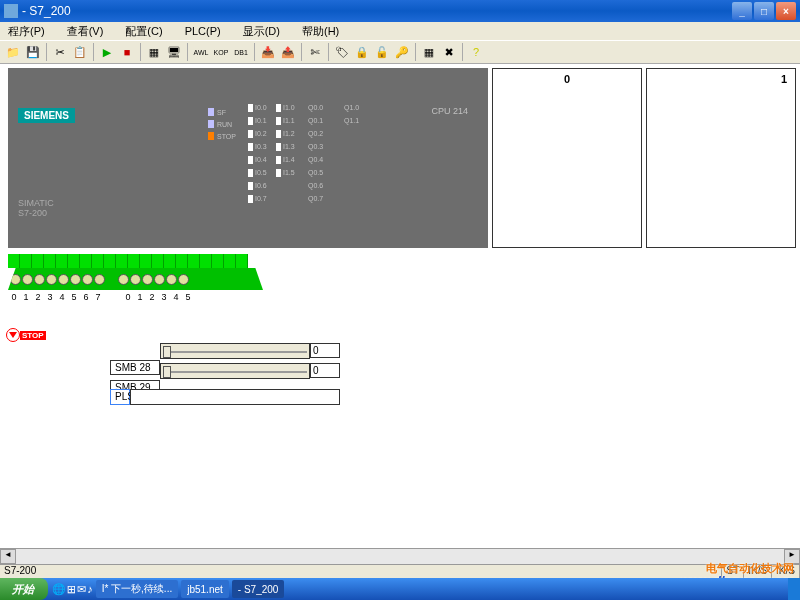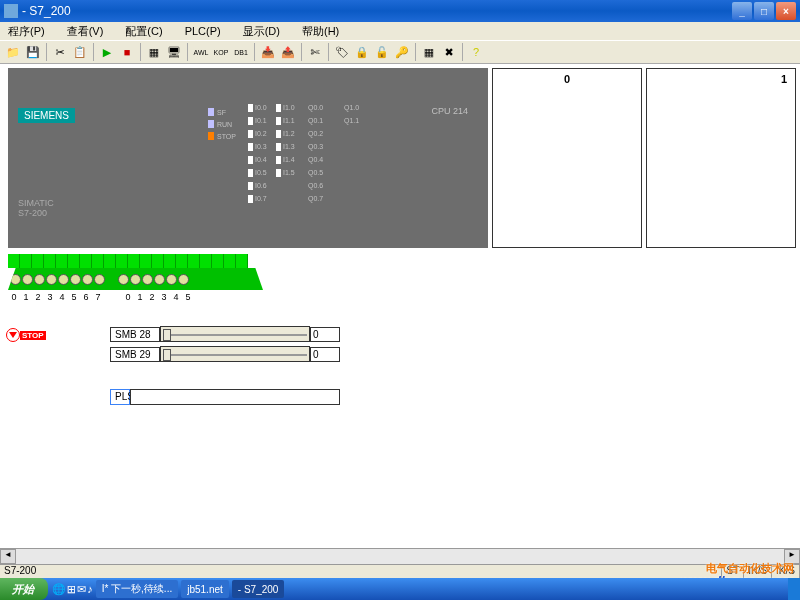--- a/index.html
+++ b/index.html
@@ -20,21 +20,21 @@
 
 .toolbar { height:24px; background:#ece9d8; border-top:1px solid #fff; border-bottom:1px solid #aaa; display:flex; align-items:center; padding:0 4px; gap:2px; }
 .tool { width:18px; height:18px; display:flex; align-items:center; justify-content:center; font-size:11px; }
 .sep { width:1px; height:18px; background:#aaa; margin:0 2px; }
 
 
 .client { position:relative; height:500px; background:#fff; overflow:hidden; }
 
 
 .plc { position:absolute; left:8px; top:4px; width:480px; height:180px; background:#6d6d6d; }
-.siemens { position:absolute; left:10px; top:40px; background:#009999; color:#fff; font-size:10px; padding:2px 6px; font-weight:normal; }
+.siemens { position:absolute; left:10px; top:40px; background:#009999; color:#fff; font-size:10px; padding:2px 6px; font-weight:bold; }
 .simatic { position:absolute; left:10px; top:130px; color:#aaa; font-size:9px; }
 .leds { position:absolute; top:38px; left:200px; }
 .led-row { display:flex; align-items:center; height:12px; }
 .led { width:6px; height:8px; background:#c0c0ff; margin-right:3px; }
 .led.orange { background:#ff7f00; }
 .led-lbl { color:#c0c0c0; font-size:7px; }
 .iogroup { position:absolute; top:36px; display:flex; flex-direction:column; gap:2px; }
 .iolbl { color:#c0c0c0; font-size:7px; height:11px; }
 .iobox { width:5px; height:8px; background:#fff; }
 .cpu { position:absolute; right:20px; top:38px; color:#c0c0c0; font-size:9px; }
@@ -56,21 +56,21 @@
 .termlabels span { width:12px; text-align:center; }
 
 
 .stopbtn { position:absolute; left:6px; top:264px; display:flex; align-items:center; }
 .stopcircle { width:14px; height:14px; border:1px solid #f00; border-radius:50%; display:flex; align-items:center; justify-content:center; }
 .stopcircle::before { content:""; border:4px solid transparent; border-top:6px solid #f00; margin-top:3px; }
 .stoplabel { background:#f00; color:#fff; font-size:8px; font-weight:bold; padding:0 2px; }
 
 
 .smb { position:absolute; left:110px; display:flex; align-items:center; }
-.smb-label { width:50px; border:1px solid #333; padding:1px 4px; font-size:10px; background:#fff; }
+.smb-label { width:50px; border:1px solid #333; padding:1px 4px; font-size:10px; background:#fff;margin-top:34px; }
 .smb-slider { width:150px; height:16px; border:1px solid #333; background:#ece9d8; position:relative; }
 .smb-slider::before { content:""; position:absolute; left:2px; top:7px; right:2px; height:2px; background:#999; }
 .smb-thumb { position:absolute; left:2px; top:2px; width:8px; height:12px; background:#ece9d8; border:1px solid #555; }
 .smb-val { width:30px; border:1px solid #333; padding:1px 2px; font-size:10px; background:#fff; }
 
 
 .pls { position:absolute; left:110px; display:flex; }
 .pls-label { width:20px; border:1px solid #3b82f6; padding:1px 4px; font-size:10px; background:#fff; }
 .pls-field { width:210px; border:1px solid #333; height:16px; background:#fff; }
 

